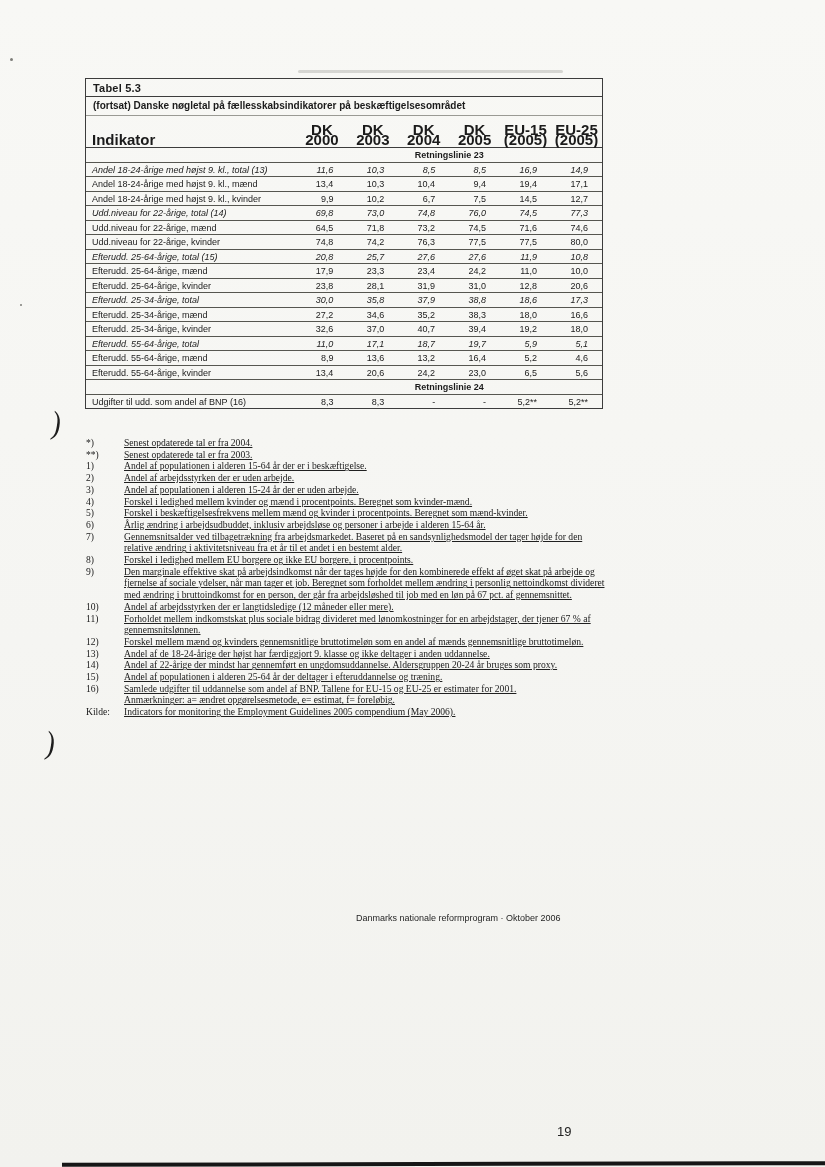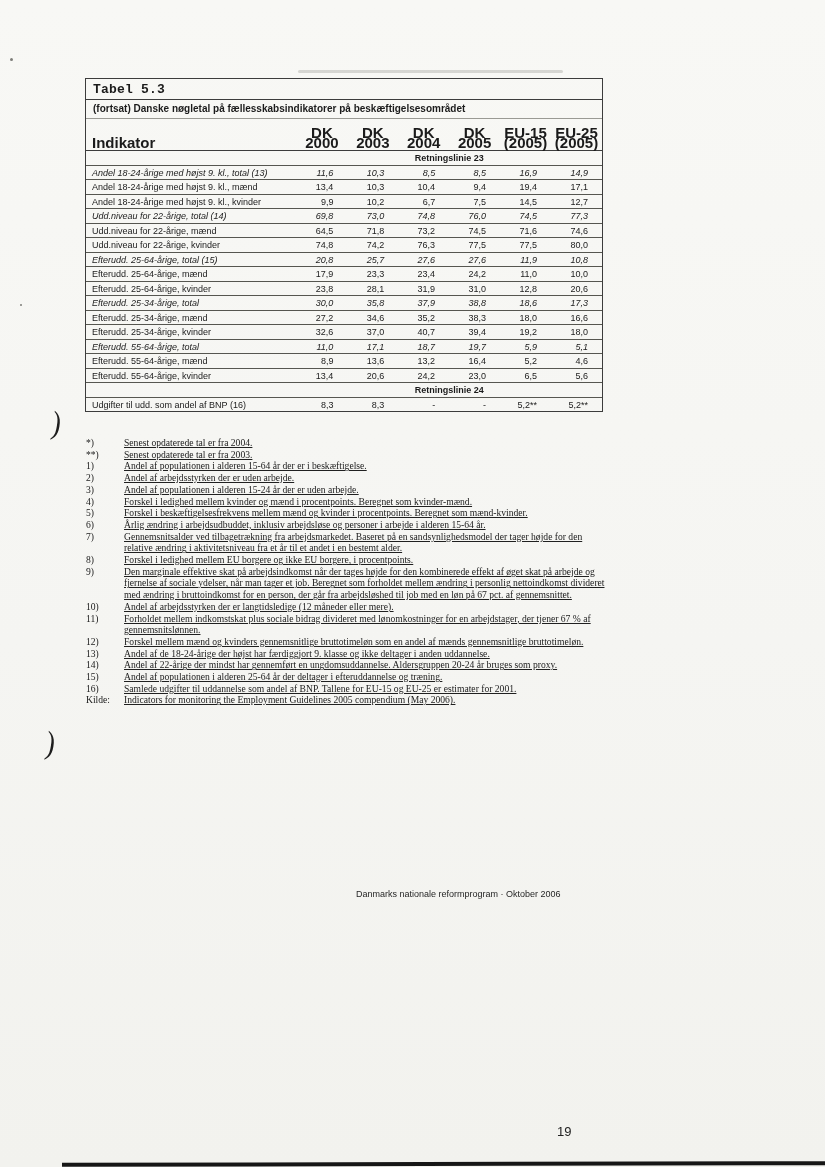--- a/index.html
+++ b/index.html
@@ -24,22 +24,22 @@
   .scan-edge-bottom { position:absolute; left:62px; bottom:1px; width:763px; height:4px;
     background:#161616; transform:rotate(-0.12deg); }
   .pen-mark { position:absolute; font-family:"Liberation Serif", serif; color:#1d1d1d;
     font-size:27px; line-height:27px; transform:rotate(9deg) scaleY(1.2); }
   .pen-mark-1 { left:52px; top:410px; }
   .pen-mark-2 { left:46px; top:730px; }
 
   
   .table-box { position:absolute; left:85px; top:78px; width:518px;
     border:1px solid #3c3c3c; background:transparent; }
-  .title-row { font-weight:bold; font-size:13px; padding:3px 7px 2px;
-    border-bottom:1px solid #3c3c3c; letter-spacing:.2px;font-family:Liberation Mono, monospace; }
+  .title-row { font-weight:bold; font-size:11px; padding:3px 7px 2px;
+    border-bottom:1px solid #3c3c3c; letter-spacing:.2px; }
   .subtitle-row { font-weight:bold; font-size:10px; padding:3px 7px 4px;
     border-bottom:1px solid #9a9a94; }
   table { width:100%; border-collapse:collapse; font-size:9px; margin-top:7px; }
   thead th { font-weight:bold; vertical-align:bottom; padding:2px 3px 2px;
     border-bottom:1px solid #3c3c3c; font-size:15px; line-height:10px; text-align:center; }
   thead th.label-col { text-align:left; padding-left:6px; }
   tbody td { padding:2px 3px 1px; border-bottom:1px solid #565650; vertical-align:bottom;
     line-height:10.5px; }
   td.label-col, th.label-col { width:212px; }
   td.label-col { text-align:left; padding-left:6px; }
@@ -49,21 +49,21 @@
   tbody tr:last-child td { border-bottom:none; }
 
   
   .footnotes { position:absolute; left:86px; top:437px; width:519px;
     font-family:"Liberation Serif", serif; font-size:9.6px; line-height:11.7px; color:#202020; }
   .footnote { display:flex; }
   .fn-marker { flex:0 0 38px; }
   .fn-text { flex:1;text-decoration:underline; }
 
   .doc-footer { position:absolute; left:356px; top:889px; font-size:9px; color:#26262  6; }
-  .doc-footer { color:#262626; }
+  .doc-footer { color:#262626;margin-top:24px; }
   .page-number { position:absolute; left:557px; top:1124px; font-size:13px; color:#222; }
 </style>
 </head>
 <body>
 
 <div class="page">
 
   <div class="smudge-top"></div>
   <div class="speck speck-1"></div>
   <div class="speck speck-2"></div>
@@ -328,20 +328,24 @@
       </div>
       <div class="footnote">
         <span class="fn-marker">15)</span>
         <span class="fn-text">Andel af populationen i alderen 25-64 år der deltager i efteruddannelse og træning.</span>
       </div>
       <div class="footnote">
         <span class="fn-marker">16)</span>
         <span class="fn-text">Samlede udgifter til uddannelse som andel af BNP. Tallene for EU-15 og EU-25 er estimater for 2001.</span>
       </div>
       <div class="footnote">
+        <span class="fn-marker"></span>
+        <span class="fn-text">Anmærkninger: a= ændret opgørelsesmetode, e= estimat, f= foreløbig.</span>
+      </div>
+      <div class="footnote">
         <span class="fn-marker">Kilde:</span>
         <span class="fn-text">Indicators for monitoring the Employment Guidelines 2005 compendium (May 2006).</span>
       </div>
     </div>
 
   <div class="doc-footer">Danmarks nationale reformprogram · Oktober 2006</div>
   <div class="page-number">19</div>
 
   <div class="scan-edge-bottom"></div>
 </div>

